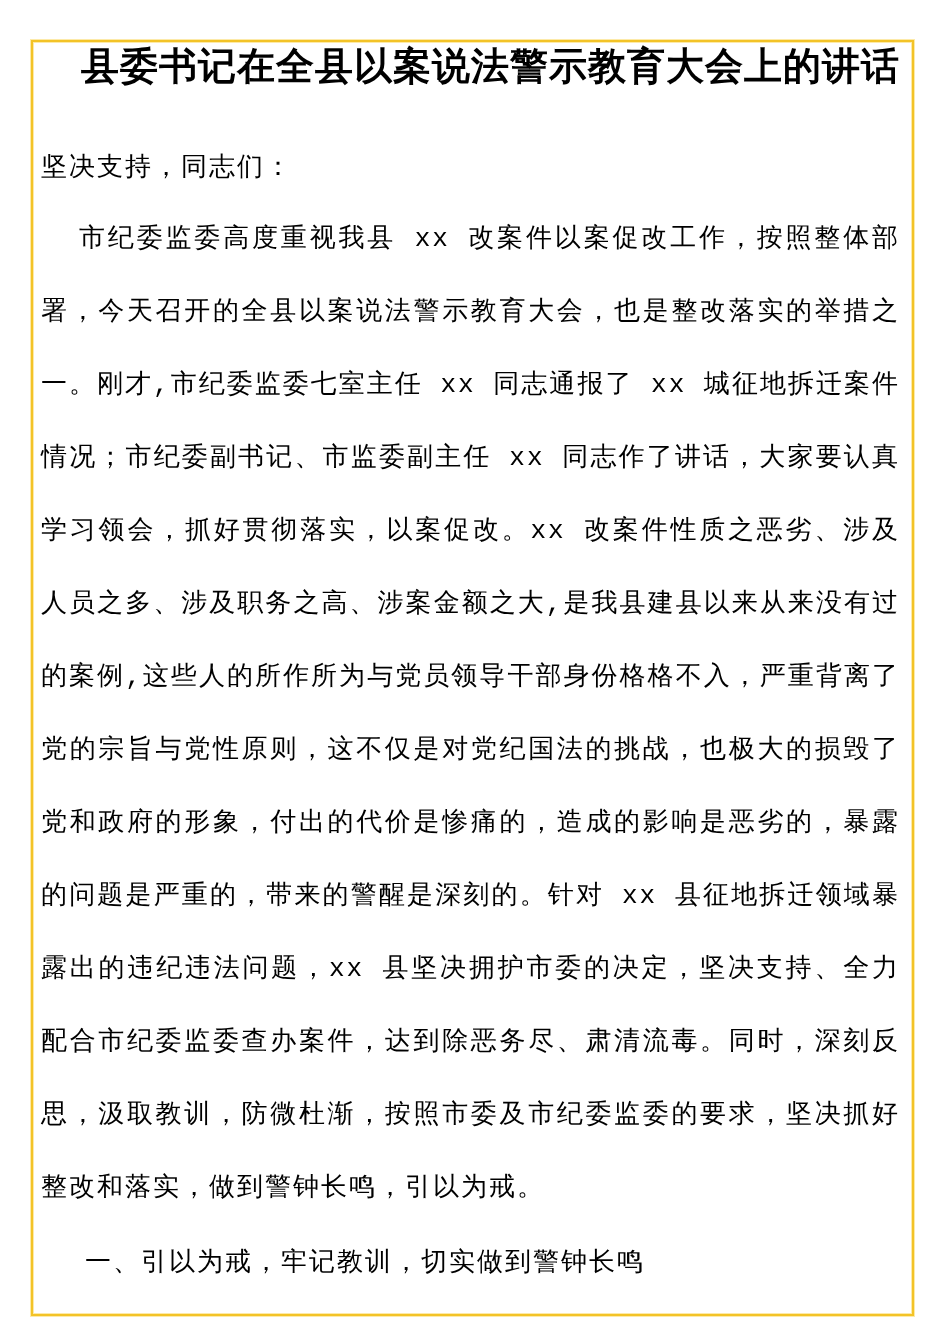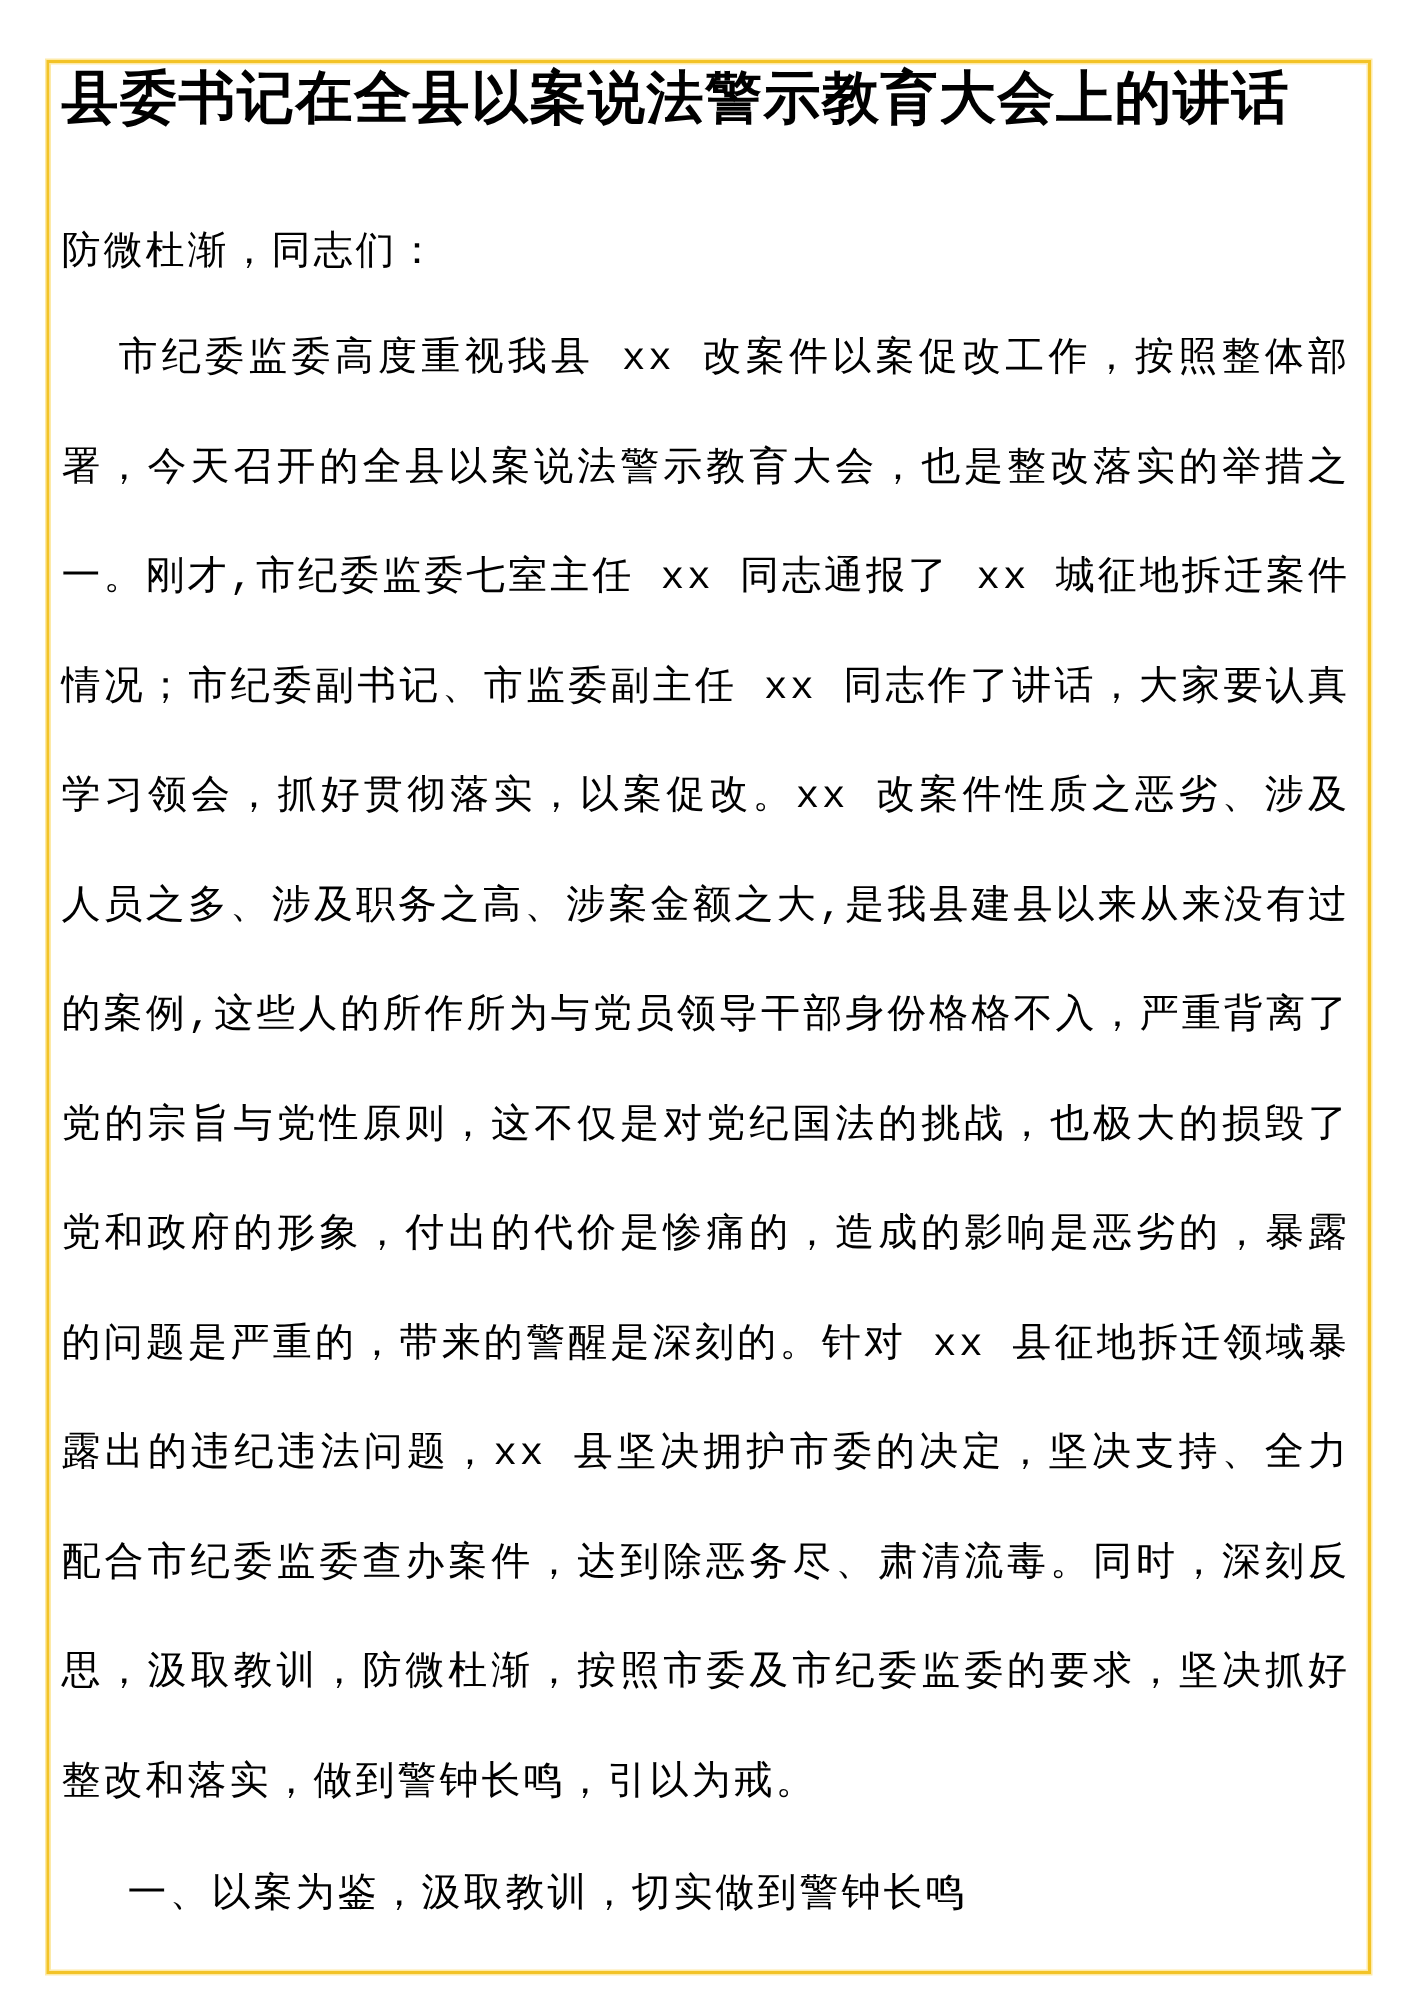--- a/index.html
+++ b/index.html
@@ -26,21 +26,21 @@
     border: 2px solid #f3c327;
     box-shadow: 0 0 0 1px #fdeaa8 inset, 0 0 0 1px #fdeaa8;
     padding: 0 12px 0 8px;
   }
   .doc-title {
     margin: 0;
     margin-top: 1px;
     font-size: 38px;
     line-height: 46px;
     font-weight: 700;
-    text-align: left;
+    text-align: right;
     letter-spacing: 1px;
     white-space: nowrap;
   }
   .doc-body {
     margin-top: 41px;
     font-size: 26px;
     line-height: 73px;
     letter-spacing: 2px;
   }
   .doc-body p {
@@ -61,18 +61,18 @@
     white-space: nowrap;
   }
 </style>
 </head>
 <body>
 
 <div class="page">
   <div class="border-frame">
     <h1 class="doc-title">县委书记在全县以案说法警示教育大会上的讲话</h1>
     <div class="doc-body">
-      <p class="salutation">防微杜渐，同志们：</p>
+      <p class="salutation">坚决支持，同志们：</p>
       <p class="body-paragraph">市纪委监委高度重视我县 xx 改案件以案促改工作，按照整体部署，今天召开的全县以案说法警示教育大会，也是整改落实的举措之一。刚才,市纪委监委七室主任 xx 同志通报了 xx 城征地拆迁案件情况；市纪委副书记、市监委副主任 xx 同志作了讲话，大家要认真学习领会，抓好贯彻落实，以案促改。xx 改案件性质之恶劣、涉及人员之多、涉及职务之高、涉案金额之大,是我县建县以来从来没有过的案例,这些人的所作所为与党员领导干部身份格格不入，严重背离了党的宗旨与党性原则，这不仅是对党纪国法的挑战，也极大的损毁了党和政府的形象，付出的代价是惨痛的，造成的影响是恶劣的，暴露的问题是严重的，带来的警醒是深刻的。针对 xx 县征地拆迁领域暴露出的违纪违法问题，xx 县坚决拥护市委的决定，坚决支持、全力配合市纪委监委查办案件，达到除恶务尽、肃清流毒。同时，深刻反思，汲取教训，防微杜渐，按照市委及市纪委监委的要求，坚决抓好整改和落实，做到警钟长鸣，引以为戒。</p>
-      <p class="section-heading">一、以案为鉴，汲取教训，切实做到警钟长鸣</p>
+      <p class="section-heading">一、引以为戒，牢记教训，切实做到警钟长鸣</p>
     </div>
   </div>
 </div>
 
 </body></html>

